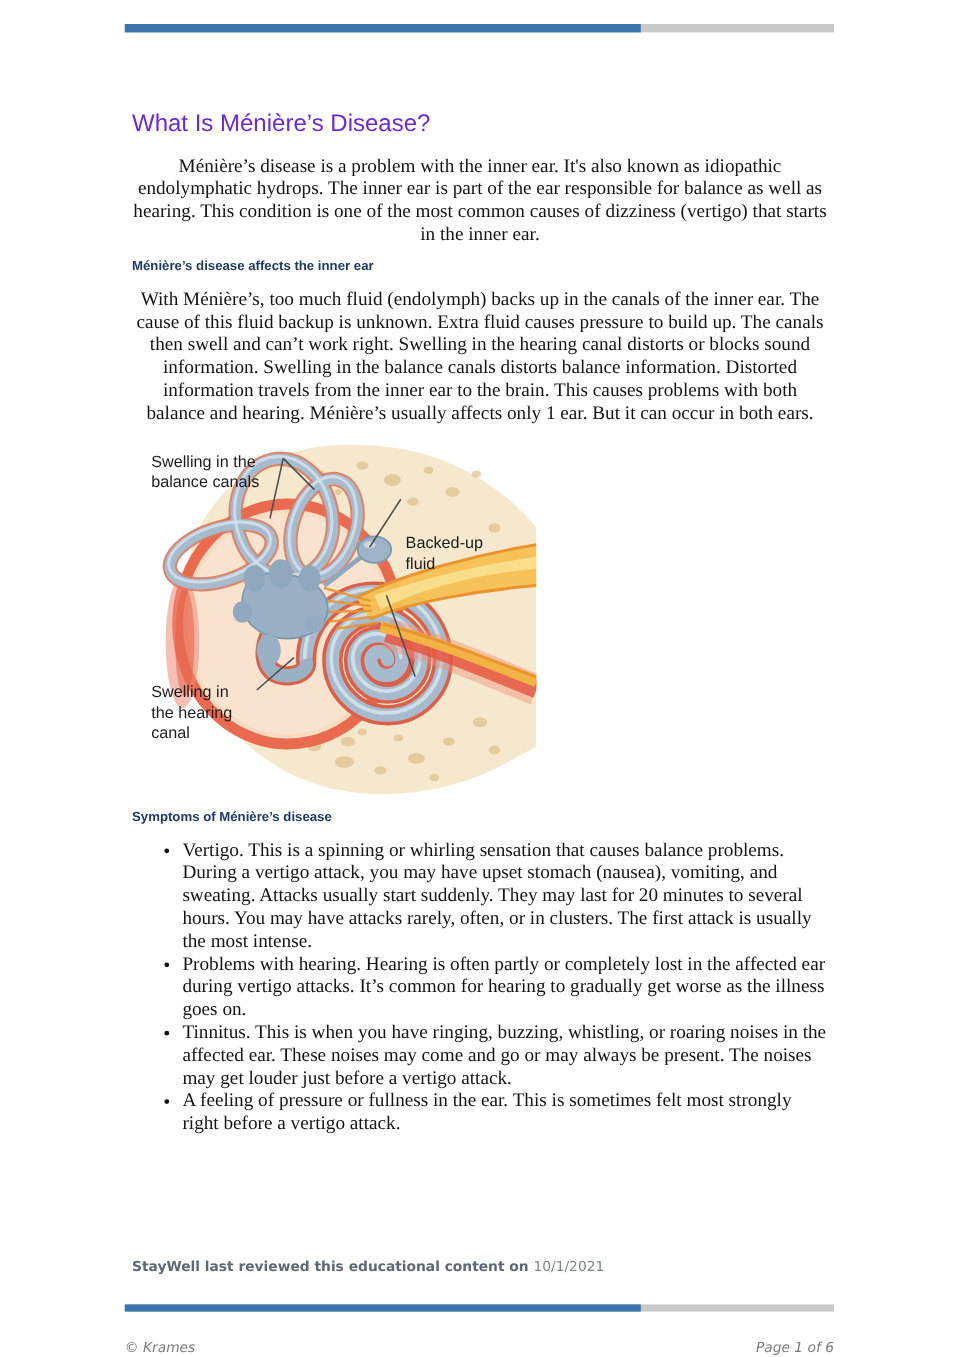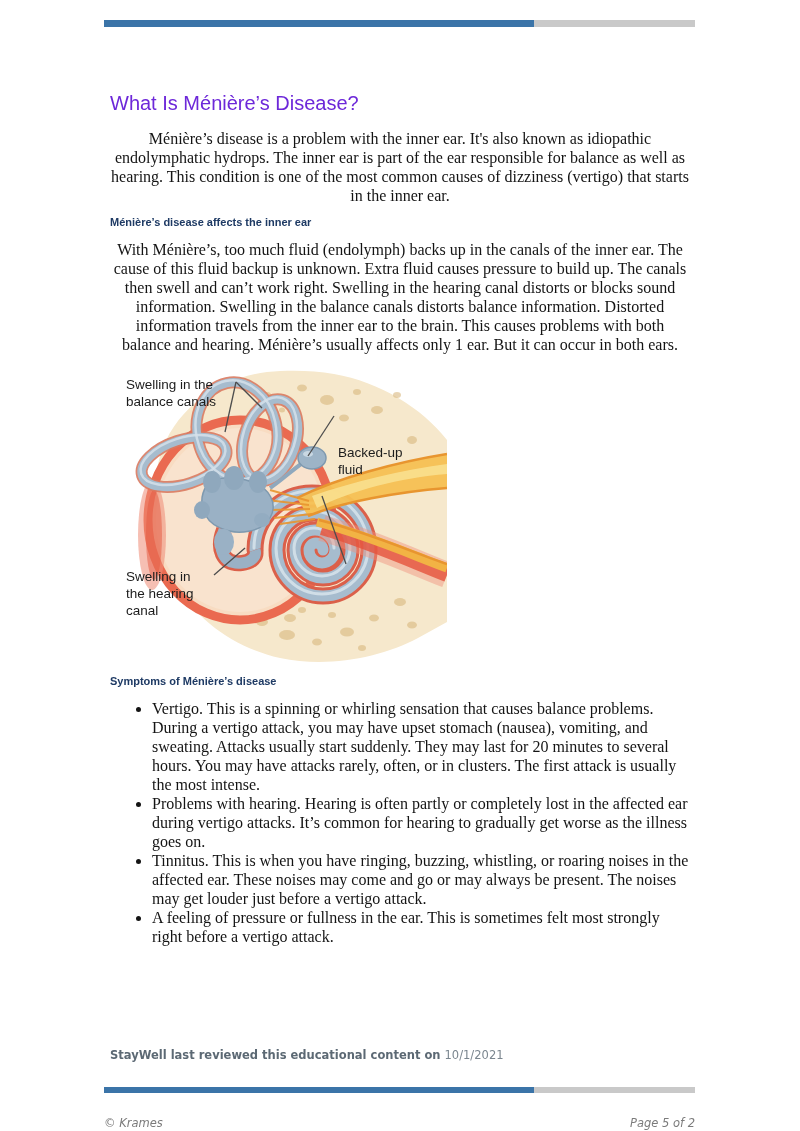--- a/index.html
+++ b/index.html
@@ -185,14 +185,14 @@
 <div class="review">
   <span class="prefix">StayWell last reviewed this educational content on</span><span class="date">10/1/2021</span>
 </div>
 
 <div class="bar bottom">
     <div class="bar-fill"></div>
   </div>
 
 <div class="footer-row">
   <span>© Krames</span>
-  <span>Page 5 of 2</span>
+  <span>Page 1 of 6</span>
 </div>
 
 </body></html>

